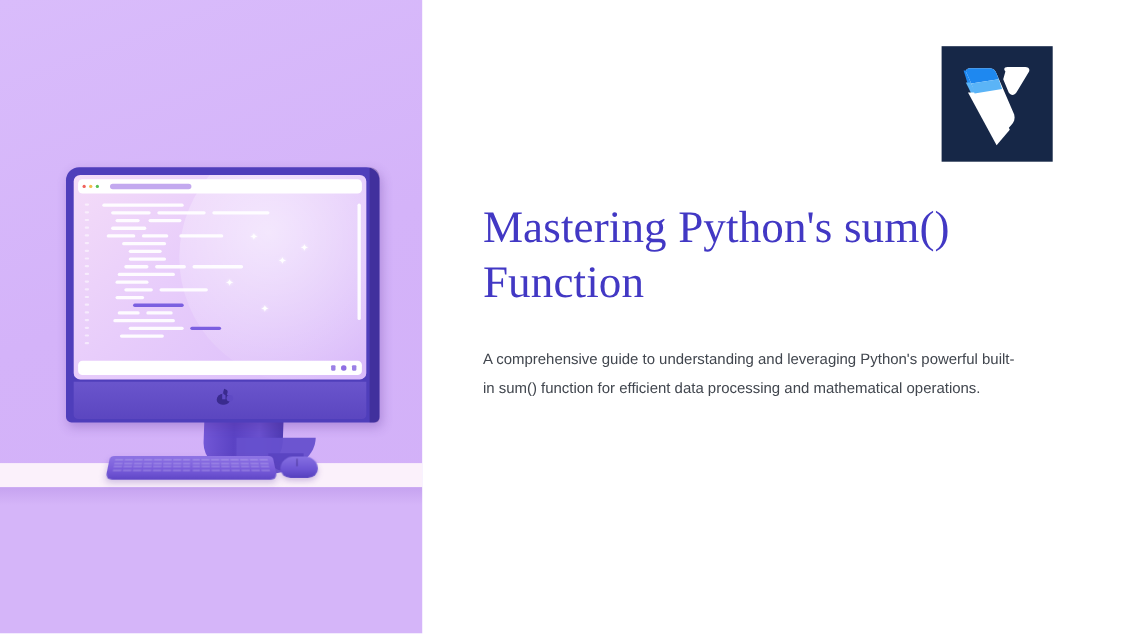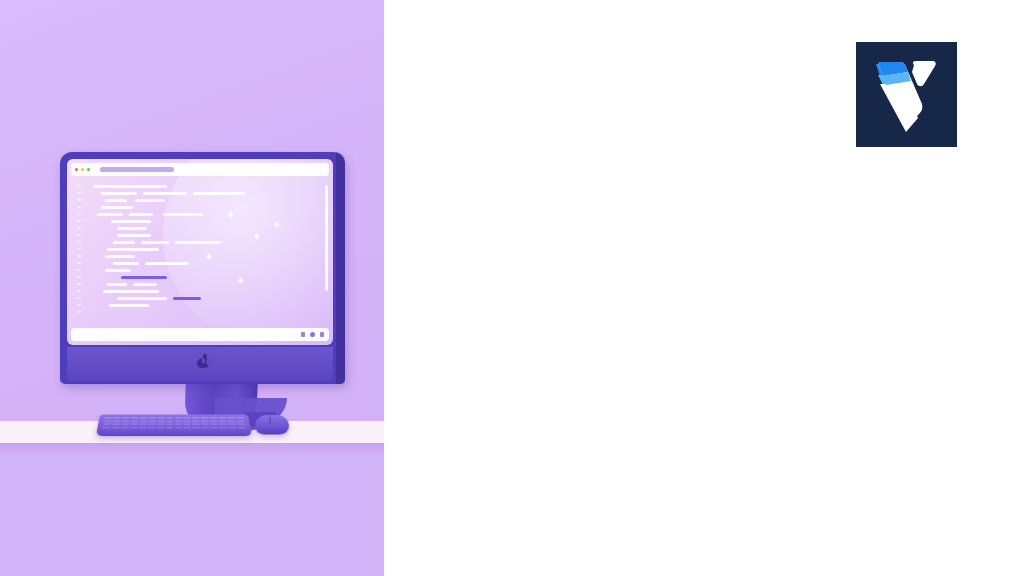--- a/index.html
+++ b/index.html
@@ -544,15 +544,17 @@
         <path d="M22 33 L45 33 L45 45 L28 45 Z" fill="#5bb4f7"></path>
         <path d="M24 42 L46 42 L62 76 L50 90 Z" fill="#ffffff"></path>
         <path d="M20 22 L44 22 L62 76 L50 90 L20 30 Z" fill="#ffffff" opacity="0"></path>
         <path d="M23 25 C21 22 23 20 26 20 L44 20 C47 20 49 22 50 25 L66 62 C67 66 66 69 63 72 L55 81 C52 84 49 83 47 79 Z" fill="#ffffff"></path>
         <path d="M23 25 C21 22 23 20 26 20 L44 20 C47 20 49 22 50 25 L52 30 L27 34 Z" fill="#1e88f0"></path>
         <path d="M27 34 L52 30 L55 39 L30 43 Z" fill="#5bb4f7"></path>
         <path d="M58 23 C56 21 57 19 60 19 L76 19 C79 19 81 21 79 24 L68 42 C66 45 63 45 61 42 L56 30 Z" fill="#ffffff"></path>
       </svg>
     </div>
 
+    <h1 class="headline">Mastering Python's sum() Function</h1>
+    <p class="subhead">A comprehensive guide to understanding and leveraging Python's powerful built-in sum() function for efficient data processing and mathematical operations.</p>
   </div>
 
 </div>
 
 </body></html>

